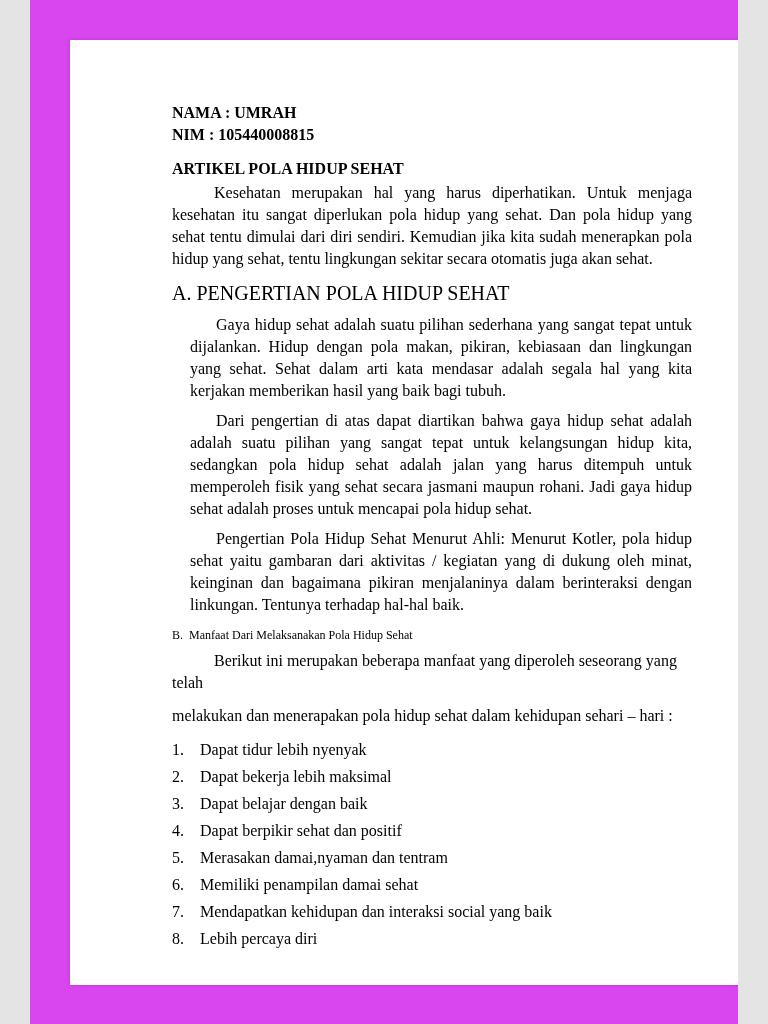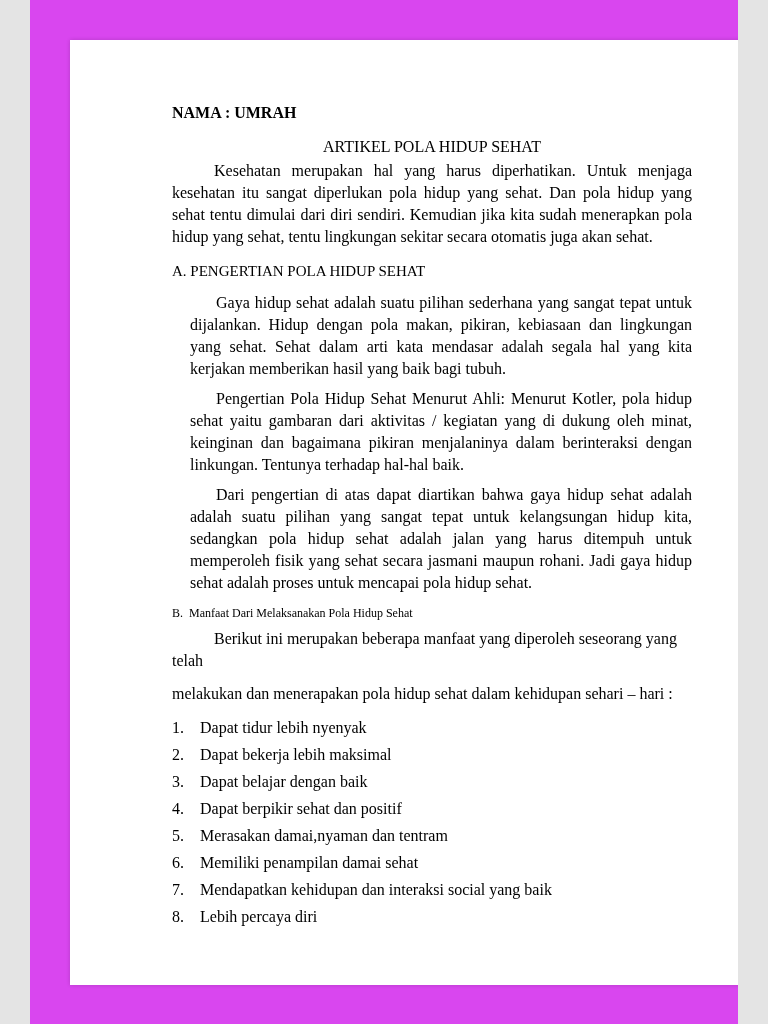--- a/index.html
+++ b/index.html
@@ -27,32 +27,31 @@
     color: #000000;
     font-size: 16px;
     line-height: 22px;
   }
   .doc-header p {
     font-weight: bold;
     line-height: 22px;
   }
   .title {
     font-size: 16px;
-    font-weight: normal;
-    text-align: center;
+    font-weight: bold;
     line-height: 22px;
     margin: 12px 0 2px 0;
   }
   .intro {
     text-align: justify;
     text-indent: 42px;
     margin-bottom: 12px;
   }
   .heading-a {
-    font-size: 15px;
+    font-size: 20px;
     font-weight: normal;
     line-height: 22px;
     margin: 12px 0 10px 0;
   }
   .para-a {
     margin-left: 18px;
     text-indent: 26px;
     text-align: justify;
     margin-bottom: 8px;
   }
@@ -86,31 +85,32 @@
   }
 </style>
 </head>
 <body>
 
 <div class="canvas">
   <div class="page">
 
     <div class="doc-header">
       <p>NAMA : UMRAH</p>
+      <p>NIM : 105440008815</p>
     </div>
 
     <h1 class="title">ARTIKEL POLA HIDUP SEHAT</h1>
 
     <p class="intro">Kesehatan merupakan hal yang harus diperhatikan. Untuk menjaga kesehatan itu sangat diperlukan pola hidup yang sehat. Dan pola hidup yang sehat tentu dimulai dari diri sendiri. Kemudian jika kita sudah menerapkan pola hidup yang sehat, tentu lingkungan sekitar secara otomatis juga akan sehat.</p>
 
     <h2 class="heading-a">A. PENGERTIAN POLA HIDUP SEHAT</h2>
 
     <p class="para-a">Gaya hidup sehat adalah suatu pilihan sederhana yang sangat tepat untuk dijalankan. Hidup dengan pola makan, pikiran, kebiasaan dan lingkungan yang sehat. Sehat dalam arti kata mendasar adalah segala hal yang kita kerjakan memberikan hasil yang baik bagi tubuh.</p>
+    <p class="para-a">Dari pengertian di atas dapat diartikan bahwa gaya hidup sehat adalah adalah suatu pilihan yang sangat tepat untuk kelangsungan hidup kita, sedangkan pola hidup sehat adalah jalan yang harus ditempuh untuk memperoleh fisik yang sehat secara jasmani maupun rohani. Jadi gaya hidup sehat adalah proses untuk mencapai pola hidup sehat.</p>
     <p class="para-a">Pengertian Pola Hidup Sehat Menurut Ahli: Menurut Kotler, pola hidup sehat yaitu gambaran dari aktivitas / kegiatan yang di dukung oleh minat, keinginan dan bagaimana pikiran menjalaninya dalam berinteraksi dengan linkungan. Tentunya terhadap hal-hal baik.</p>
-    <p class="para-a">Dari pengertian di atas dapat diartikan bahwa gaya hidup sehat adalah adalah suatu pilihan yang sangat tepat untuk kelangsungan hidup kita, sedangkan pola hidup sehat adalah jalan yang harus ditempuh untuk memperoleh fisik yang sehat secara jasmani maupun rohani. Jadi gaya hidup sehat adalah proses untuk mencapai pola hidup sehat.</p>
 
     <h2 class="heading-b">B.  Manfaat Dari Melaksanakan Pola Hidup Sehat</h2>
 
     <p class="b-line1">Berikut ini merupakan beberapa manfaat yang diperoleh seseorang yang telah</p>
     <p class="b-line2">melakukan dan menerapakan pola hidup sehat dalam kehidupan sehari – hari :</p>
 
     <div class="benefit-list">
       <div class="list-item">
         <span class="num">1.</span>
         <span class="itext">Dapat tidur lebih nyenyak</span>

